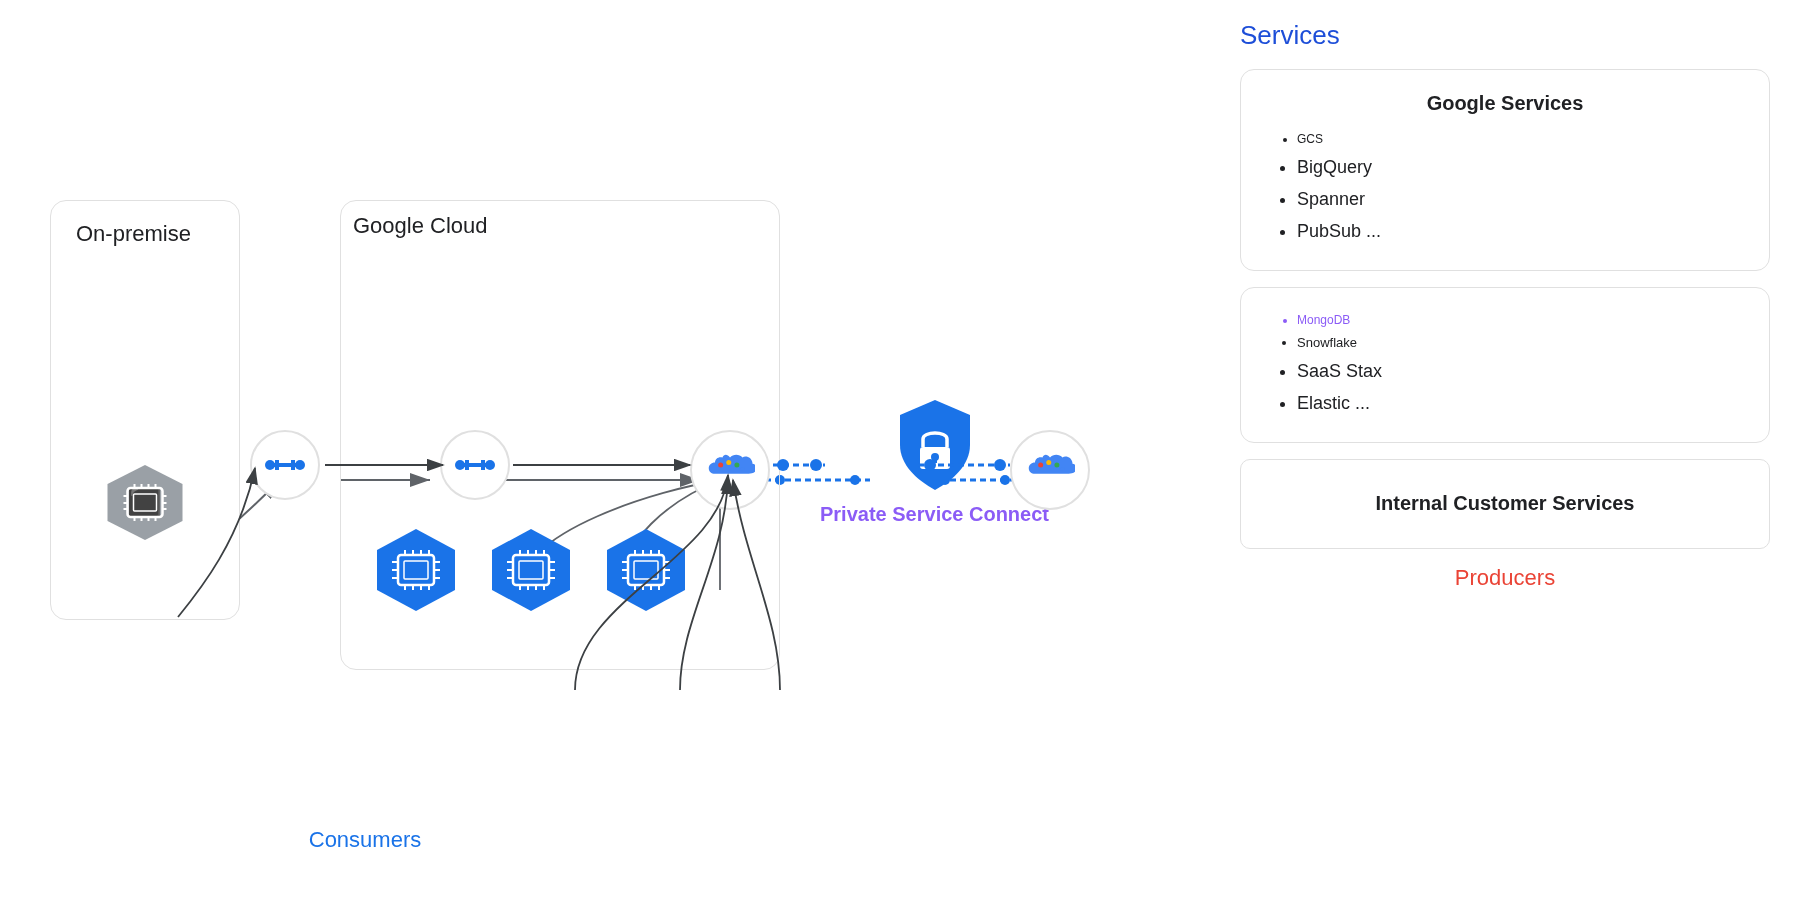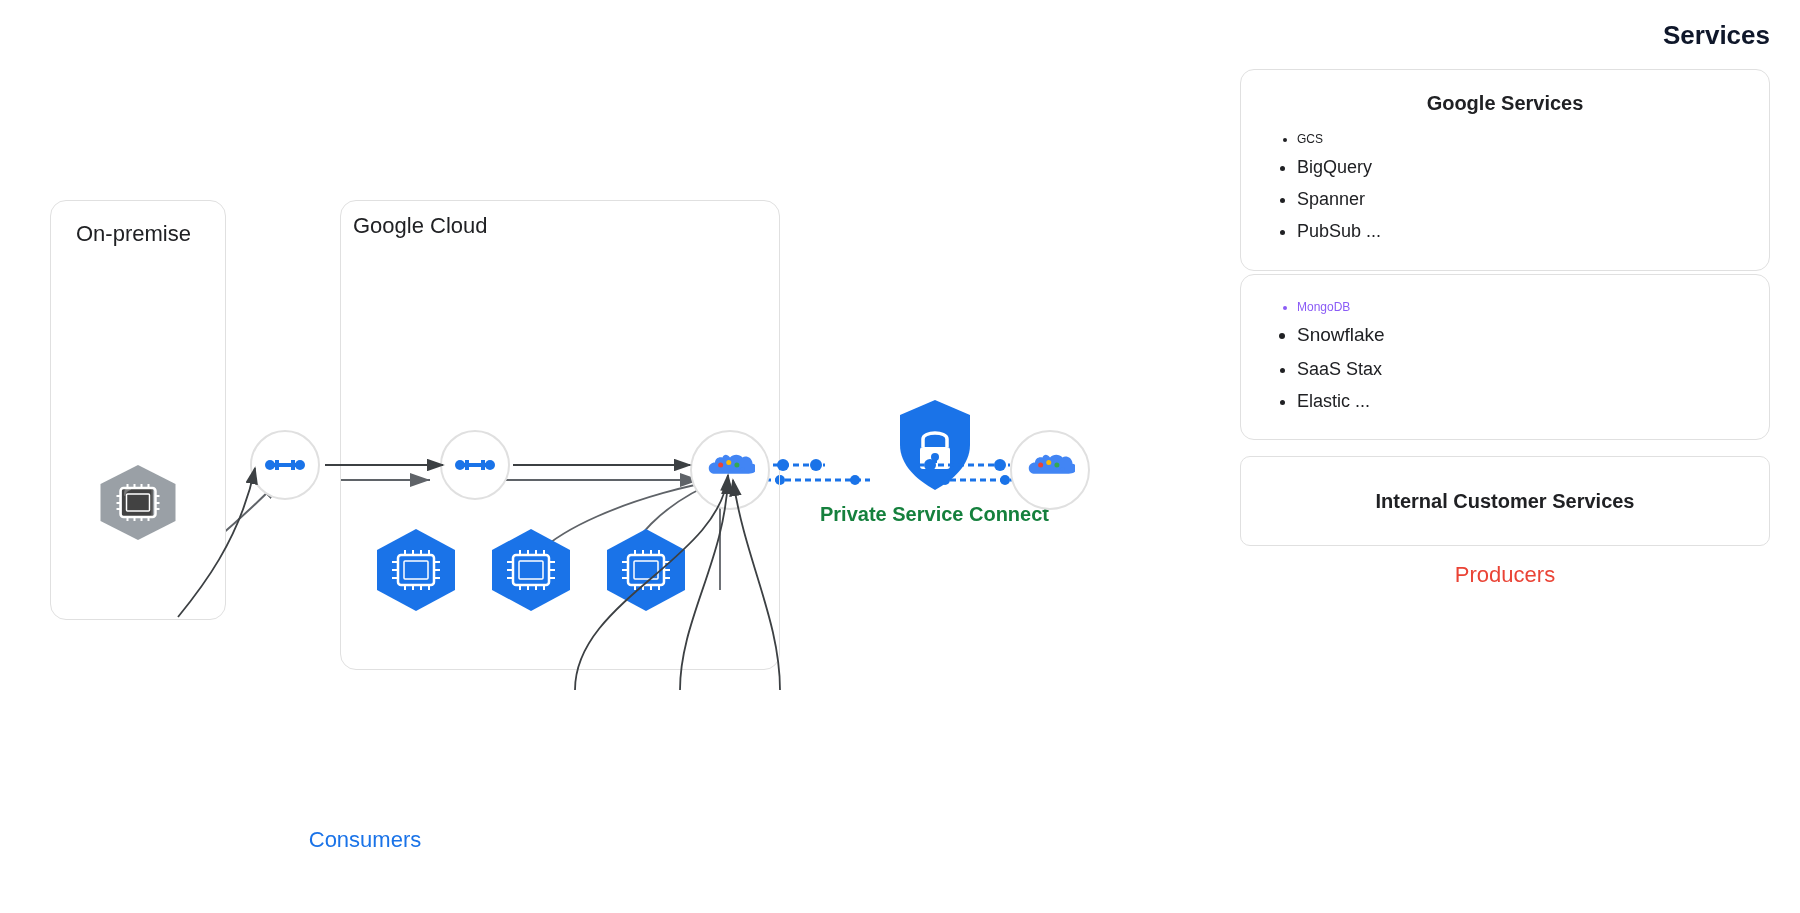--- a/index.html
+++ b/index.html
@@ -77,21 +77,21 @@
     <circle cx="945" cy="480" r="5" fill="#1a73e8"></circle>
     <circle cx="1005" cy="480" r="5" fill="#1a73e8"></circle>
 
     <defs>
       <marker id="arrowhead" markerWidth="10" markerHeight="7" refX="10" refY="3.5" orient="auto">
         <polygon points="0 0, 10 3.5, 0 7" fill="#5f6368"></polygon>
       </marker>
     </defs>
   </svg>
 
-  <div class="on-premise-box" style="position:absolute;left:50px;top:200px;width:176px;height:420px;">
+  <div class="on-premise-box" style="position:absolute;left:50px;top:200px;width:190px;height:420px;">
     <div class="box-label">On-premise</div>
 
     <div style="position:absolute;bottom:70px;left:50%;transform:translateX(-50%);">
       <svg width="85" height="85" viewBox="0 0 85 85">
         <polygon points="42.5,5 80,24 80,61 42.5,80 5,61 5,24" fill="#9aa0a6" stroke="none"></polygon>
         <text x="42.5" y="52" text-anchor="middle" font-size="28" fill="white">⬛</text>
 
         <rect x="25" y="28" width="35" height="29" rx="3" fill="none" stroke="white" stroke-width="2.5"></rect>
         <rect x="31" y="34" width="23" height="17" rx="1" fill="none" stroke="white" stroke-width="1.5"></rect>
         <line x1="32" y1="24" x2="32" y2="28" stroke="white" stroke-width="2"></line>
@@ -218,50 +218,50 @@
 
   <div style="position:absolute;left:820px;top:395px;display:flex;flex-direction:column;align-items:center;">
     <svg width="90" height="100" viewBox="0 0 90 100">
       <path d="M45,5 L80,20 L80,50 C80,70 63,85 45,95 C27,85 10,70 10,50 L10,20 Z" fill="#1a73e8"></path>
 
       <rect x="30" y="52" width="30" height="22" rx="3" fill="white"></rect>
       <path d="M33,52 L33,44 C33,36 57,36 57,44 L57,52" fill="none" stroke="white" stroke-width="3.5"></path>
       <circle cx="45" cy="62" r="4" fill="#1a73e8"></circle>
       <rect x="43" y="62" width="4" height="6" fill="#1a73e8"></rect>
     </svg>
-    <div style="font-size:20px;font-weight:700;color:#15803d;text-align:left;line-height:1.3;margin-top:6px;">Private Service Connect</div>
+    <div style="font-size:20px;font-weight:700;color:#8b5cf6;text-align:left;line-height:1.3;margin-top:6px;">Private Service Connect</div>
   </div>
 
   <div style="position:absolute;left:1010px;top:430px;width:80px;height:80px;border-radius:50%;border:2px solid #e0e0e0;background:#fff;display:flex;align-items:center;justify-content:center;">
     <svg width="50" height="40" viewBox="0 0 80 60">
       <path d="M40,10 C45,4 55,4 60,10 C65,6 76,10 76,20 C80,20 84,25 82,30 C80,35 74,36 70,36 L16,36 C10,36 6,32 6,27 C6,22 10,18 16,18 C16,12 22,8 28,10 C30,4 36,4 40,10 Z" fill="#4285f4"></path>
       <circle cx="25" cy="22" r="4" fill="#ea4335"></circle>
       <circle cx="38" cy="18" r="4" fill="#fbbc04"></circle>
       <circle cx="51" cy="22" r="4" fill="#34a853"></circle>
       <circle cx="60" cy="28" r="3" fill="#4285f4"></circle>
     </svg>
   </div>
 
   <div style="position:absolute;right:30px;top:20px;width:530px;">
-    <div style="font-size:26px;color:#0f172a;font-weight:700;text-align:right;margin-bottom:18px;">Services</div>
-
-    <div style="border:1.5px solid #e0e0e0;border-radius:14px;padding:22px 28px;margin-bottom:3px;background:#fff;">
+    <div style="font-size:26px;color:#1d4ed8;font-weight:400;text-align:left;margin-bottom:18px;">Services</div>
+
+    <div style="border:1.5px solid #e0e0e0;border-radius:14px;padding:22px 28px;margin-bottom:16px;background:#fff;">
       <div style="font-size:20px;font-weight:700;color:#202124;margin-bottom:14px;text-align:center;">Google Services</div>
       <ul style="list-style:disc;padding-left:28px;">
         <li style="font-size:12px;color:#202124;line-height:1.8;">GCS</li>
         <li style="font-size:18px;color:#202124;line-height:1.8;">BigQuery</li>
         <li style="font-size:18px;color:#202124;line-height:1.8;">Spanner</li>
         <li style="font-size:18px;color:#202124;line-height:1.8;">PubSub ...</li>
       </ul>
     </div>
 
     <div style="border:1.5px solid #e0e0e0;border-radius:14px;padding:22px 28px;margin-bottom:16px;background:#fff;">
       <ul style="list-style:disc;padding-left:28px;">
         <li style="font-size:12px;color:#8b5cf6;line-height:1.8;">MongoDB</li>
-        <li style="font-size:19px;color:#202124;line-height:1.8;">Snowflake</li>
+        <li style="font-size:13px;color:#202124;line-height:1.8;">Snowflake</li>
         <li style="font-size:18px;color:#202124;line-height:1.8;">SaaS Stax</li>
         <li style="font-size:18px;color:#202124;line-height:1.8;">Elastic ...</li>
       </ul>
     </div>
 
     <div style="border:1.5px solid #e0e0e0;border-radius:10px;padding:30px 28px;margin-bottom:16px;background:#fff;min-height:90px;display:flex;align-items:center;justify-content:center;">
       <div style="font-size:20px;font-weight:700;color:#202124;text-align:center;">Internal Customer Services</div>
     </div>
 
     <div style="font-size:22px;color:#ea4335;text-align:center;">Producers</div>

